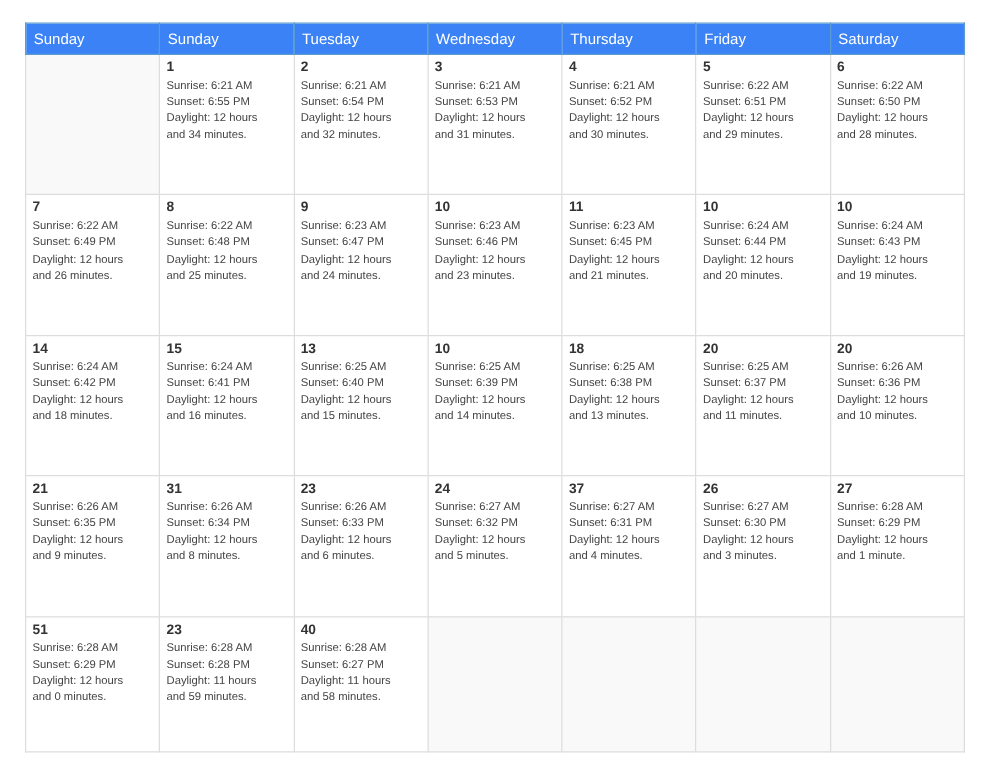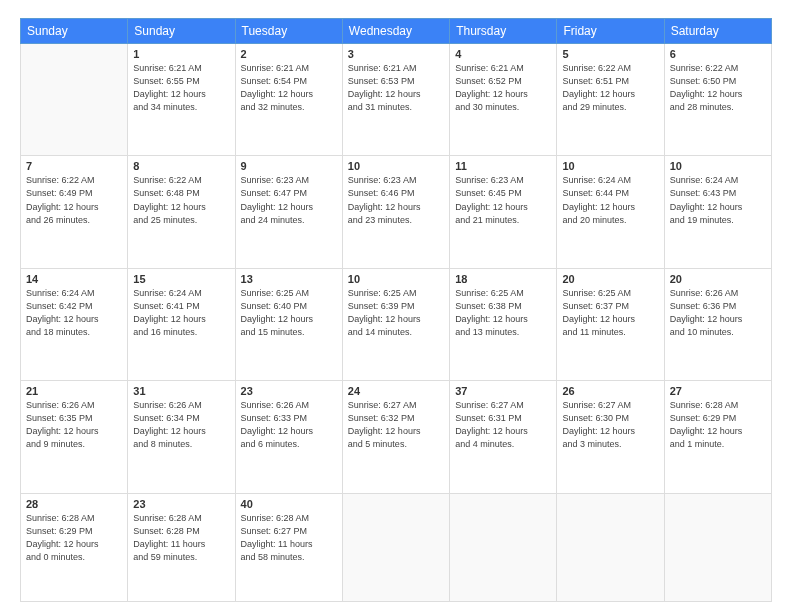--- a/index.html
+++ b/index.html
@@ -307,21 +307,21 @@
           <td>
             <span class="day-num">27</span>
             <div class="day-info" style="white-space: pre-line;">Sunrise: 6:28 AM
 Sunset: 6:29 PM
 Daylight: 12 hours
 and 1 minute.</div>
           </td>
         </tr>
         <tr class="last-row">
           <td>
-            <span class="day-num">28</span>
+            <span class="day-num">51</span>
             <div class="day-info" style="white-space: pre-line;">Sunrise: 6:28 AM
 Sunset: 6:29 PM
 Daylight: 12 hours
 and 0 minutes.</div>
           </td>
           <td>
             <span class="day-num">23</span>
             <div class="day-info" style="white-space: pre-line;">Sunrise: 6:28 AM
 Sunset: 6:28 PM
 Daylight: 11 hours

